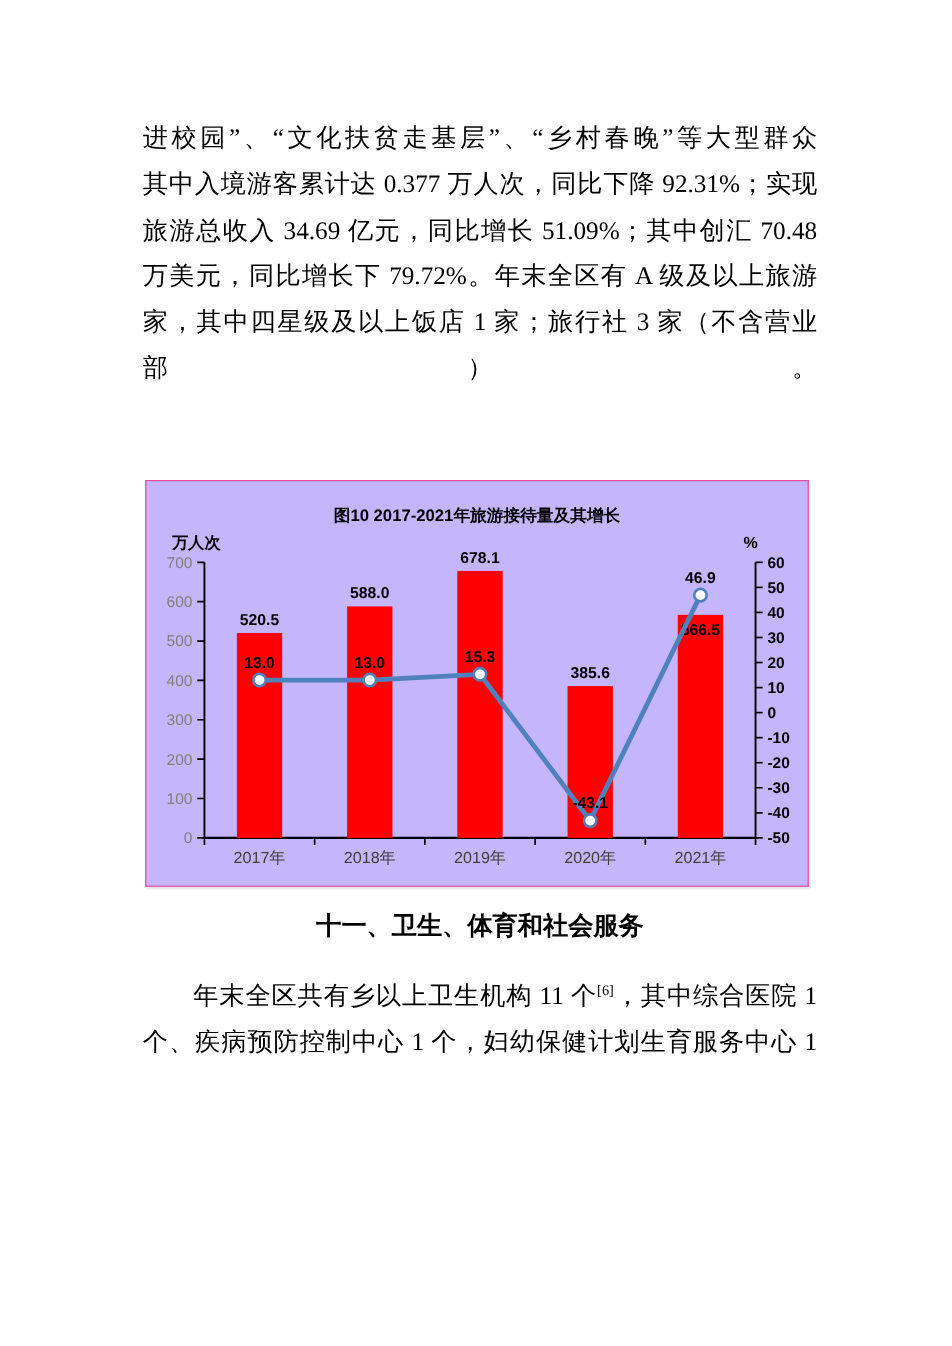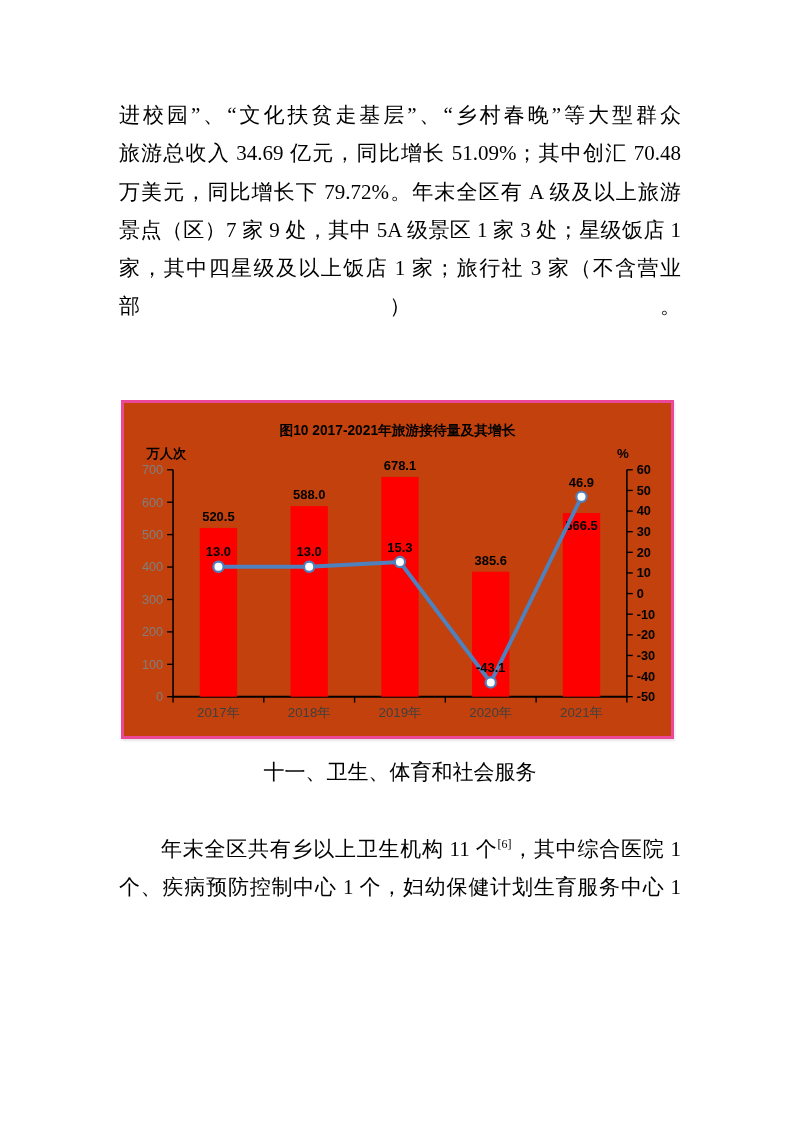--- a/index.html
+++ b/index.html
@@ -29,54 +29,54 @@
     line-height:0;
     vertical-align:super;
   }
   .section-heading{
     position:absolute;
     left:119px;width:562px;
     top:756px;
     margin:0;
     text-align:center;
     font-family:"Liberation Sans","DejaVu Sans",sans-serif;
-    font-weight:normal;
+    font-weight:bold;
     font-size:21px;
     line-height:32px;
     color:#000;
   }
   .chart-frame{
     position:absolute;
     left:121px;top:400px;
     width:553px;height:339px;
-    background:#c2410c;
-    border:3px solid #ec4899;
+    background:#c4b5fd;
+    border:1px solid #ec4899;
     box-shadow:1px 2px 2px rgba(0,0,0,0.10);
     box-sizing:border-box;
   }
   .chart-frame svg{display:block;width:100%;height:100%;}
   #chart-svg text{font-family:"Liberation Sans","DejaVu Sans",sans-serif;}
   .page-number{
     position:absolute;
     top:1038px;right:116px;
     font-size:19px;
     letter-spacing:1px;
     color:#c2410c;
   }
 </style>
 </head>
 <body>
 
 <div class="page">
 
   <div class="text-block" id="block-top" style="top:96px">
       <div class="line"><span>进校园”、“文化扶贫走基层”、“乡村春晚”等大型群众</span></div>
+      <div class="line"><span>其中入境游客累计达 0.377 万人次，同比下降 92.31%；实现</span></div>
       <div class="line"><span>旅游总收入 34.69 亿元，同比增长 51.09%；其中创汇 70.48</span></div>
       <div class="line"><span>万美元，同比增长下 79.72%。年末全区有 A 级及以上旅游</span></div>
-      <div class="line"><span>景点（区）7 家 9 处，其中 5A 级景区 1 家 3 处；星级饭店 1</span></div>
       <div class="line"><span>家，其中四星级及以上饭店 1 家；旅行社 3 家（不含营业部）。</span></div>
     </div>
 
   <div class="chart-frame">
     <svg id="chart-svg" viewBox="0 0 553 339">
         <text x="276.5" y="33" text-anchor="middle" font-size="14" font-weight="bold" fill="#000">图10  2017-2021年旅游接待量及其增长</text>
         <text x="21" y="56" font-size="13.5" font-weight="bold" fill="#000">万人次</text>
         <text x="506" y="56" text-anchor="middle" font-size="13.5" font-weight="bold" fill="#000">%</text>
         <line x1="48" y1="68" x2="48" y2="299" stroke="#000" stroke-width="1.6"></line>
         <line x1="510" y1="68" x2="510" y2="299" stroke="#000" stroke-width="1.6"></line>
@@ -151,20 +151,20 @@
         <text x="94.2" y="320" text-anchor="middle" font-size="13.5" fill="#3F3F3F">2017年</text>
         <text x="186.60000000000002" y="320" text-anchor="middle" font-size="13.5" fill="#3F3F3F">2018年</text>
         <text x="279" y="320" text-anchor="middle" font-size="13.5" fill="#3F3F3F">2019年</text>
         <text x="371.40000000000003" y="320" text-anchor="middle" font-size="13.5" fill="#3F3F3F">2020年</text>
         <text x="463.8" y="320" text-anchor="middle" font-size="13.5" fill="#3F3F3F">2021年</text>
       </svg>
   </div>
 
   <h2 class="section-heading">十一、卫生、体育和社会服务</h2>
 
-  <div class="text-block" id="block-bottom" style="top:830px">
+  <div class="text-block" id="block-bottom" style="top:811px">
       <div class="line indent"><span>年末全区共有乡以上卫生机构 11 个</span><sup>[6]</sup><span>，其中综合医院 1</span></div>
       <div class="line"><span>个、疾病预防控制中心 1 个，妇幼保健计划生育服务中心 1</span></div>
     </div>
 
   <div class="page-number">— 17 —</div>
 
 </div>
 
 </body></html>

